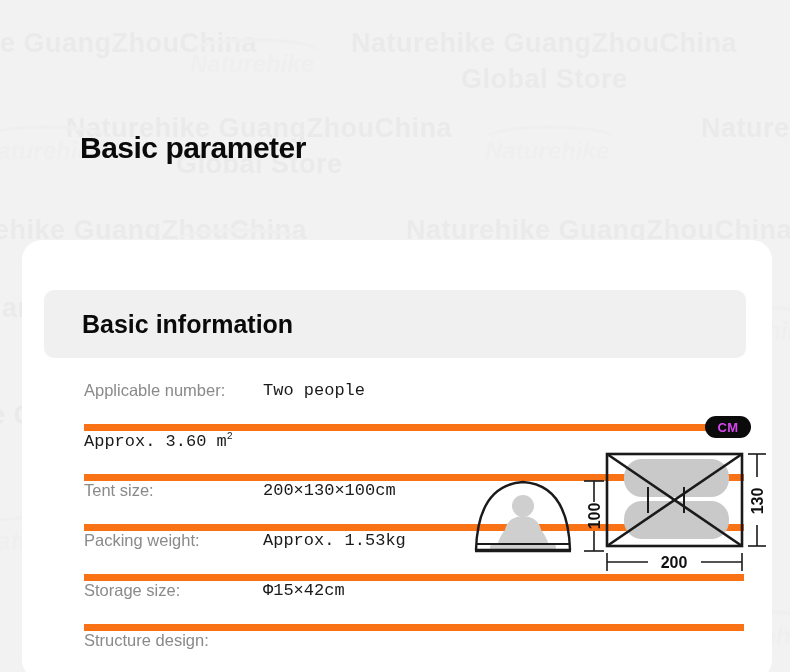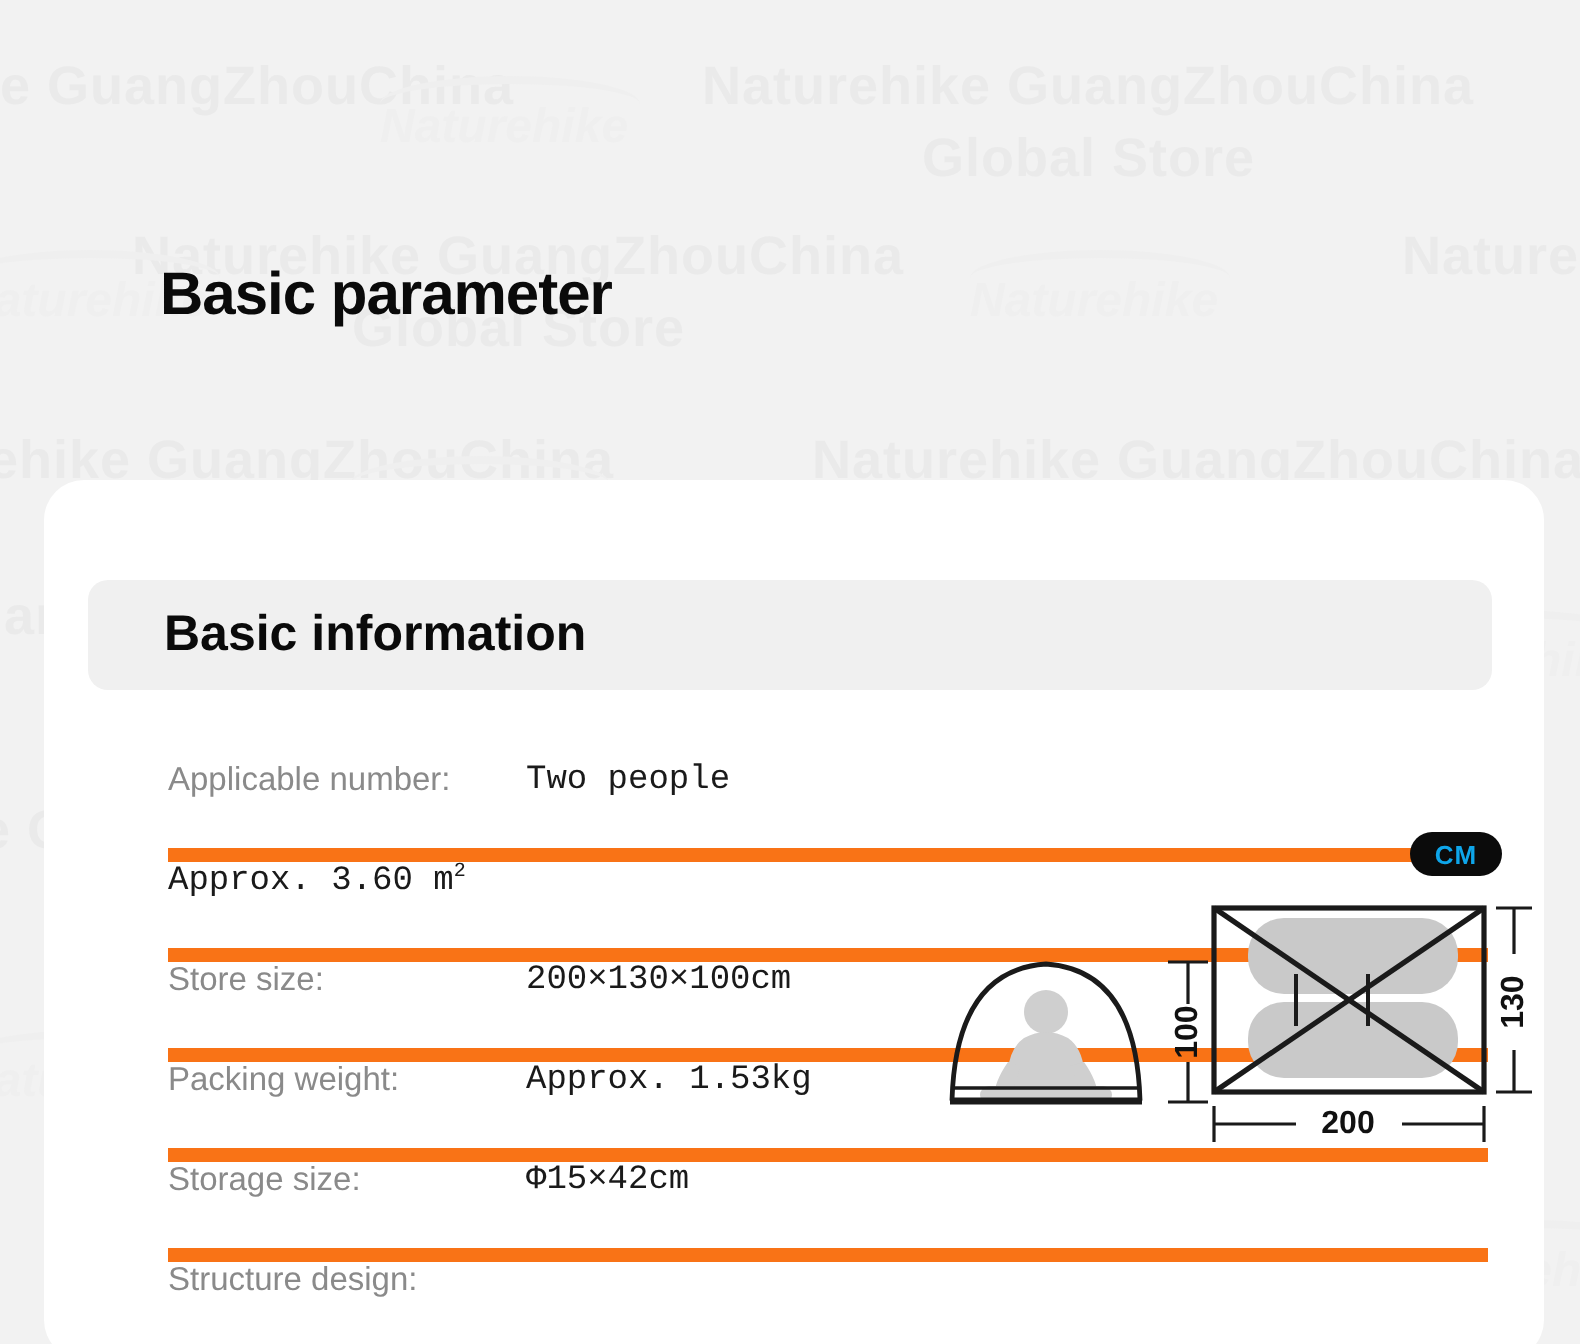--- a/index.html
+++ b/index.html
@@ -69,21 +69,21 @@
     background: #ffffff;
     border-radius: 20px;
     z-index: 2;
   }
 
   .section-header {
     position: absolute;
     left: 22px;
     top: 50px;
     width: 702px;
-    height: 55px;
+    height: 68px;
     background: #f0f0f0;
     border-radius: 10px;
     display: flex;
     align-items: center;
   }
   .section-header-title {
     margin-left: 38px;
     font-size: 25px;
     font-weight: 700;
     color: #0a0a0a;
@@ -123,21 +123,21 @@
 
   
   .cm-badge {
     position: absolute;
     left: 683px;
     top: 176px;
     width: 46px;
     height: 22px;
     background: #0b0b0b;
     border-radius: 11px;
-    color: #0ea5e9;
+    color: #d946ef;
     font-size: 13px;
     font-weight: 700;
     display: flex;
     align-items: center;
     justify-content: center;
     z-index: 6;
     letter-spacing: .5px;
   }
 
   
@@ -218,21 +218,21 @@
 
   <div class="spec-table">
     <div class="spec-row">
       <div class="spec-label">Applicable number:</div>
       <div class="spec-value">Two people</div>
     </div>
     <div class="spec-row">
       <div class="spec-value"><span>Approx. 3.60 m</span><sup>2</sup></div>
     </div>
     <div class="spec-row">
-      <div class="spec-label">Store size:</div>
+      <div class="spec-label">Tent size:</div>
       <div class="spec-value">200×130×100cm</div>
     </div>
     <div class="spec-row">
       <div class="spec-label">Packing weight:</div>
       <div class="spec-value">Approx. 1.53kg</div>
     </div>
     <div class="spec-row">
       <div class="spec-label">Storage size:</div>
       <div class="spec-value">Φ15×42cm</div>
     </div>

